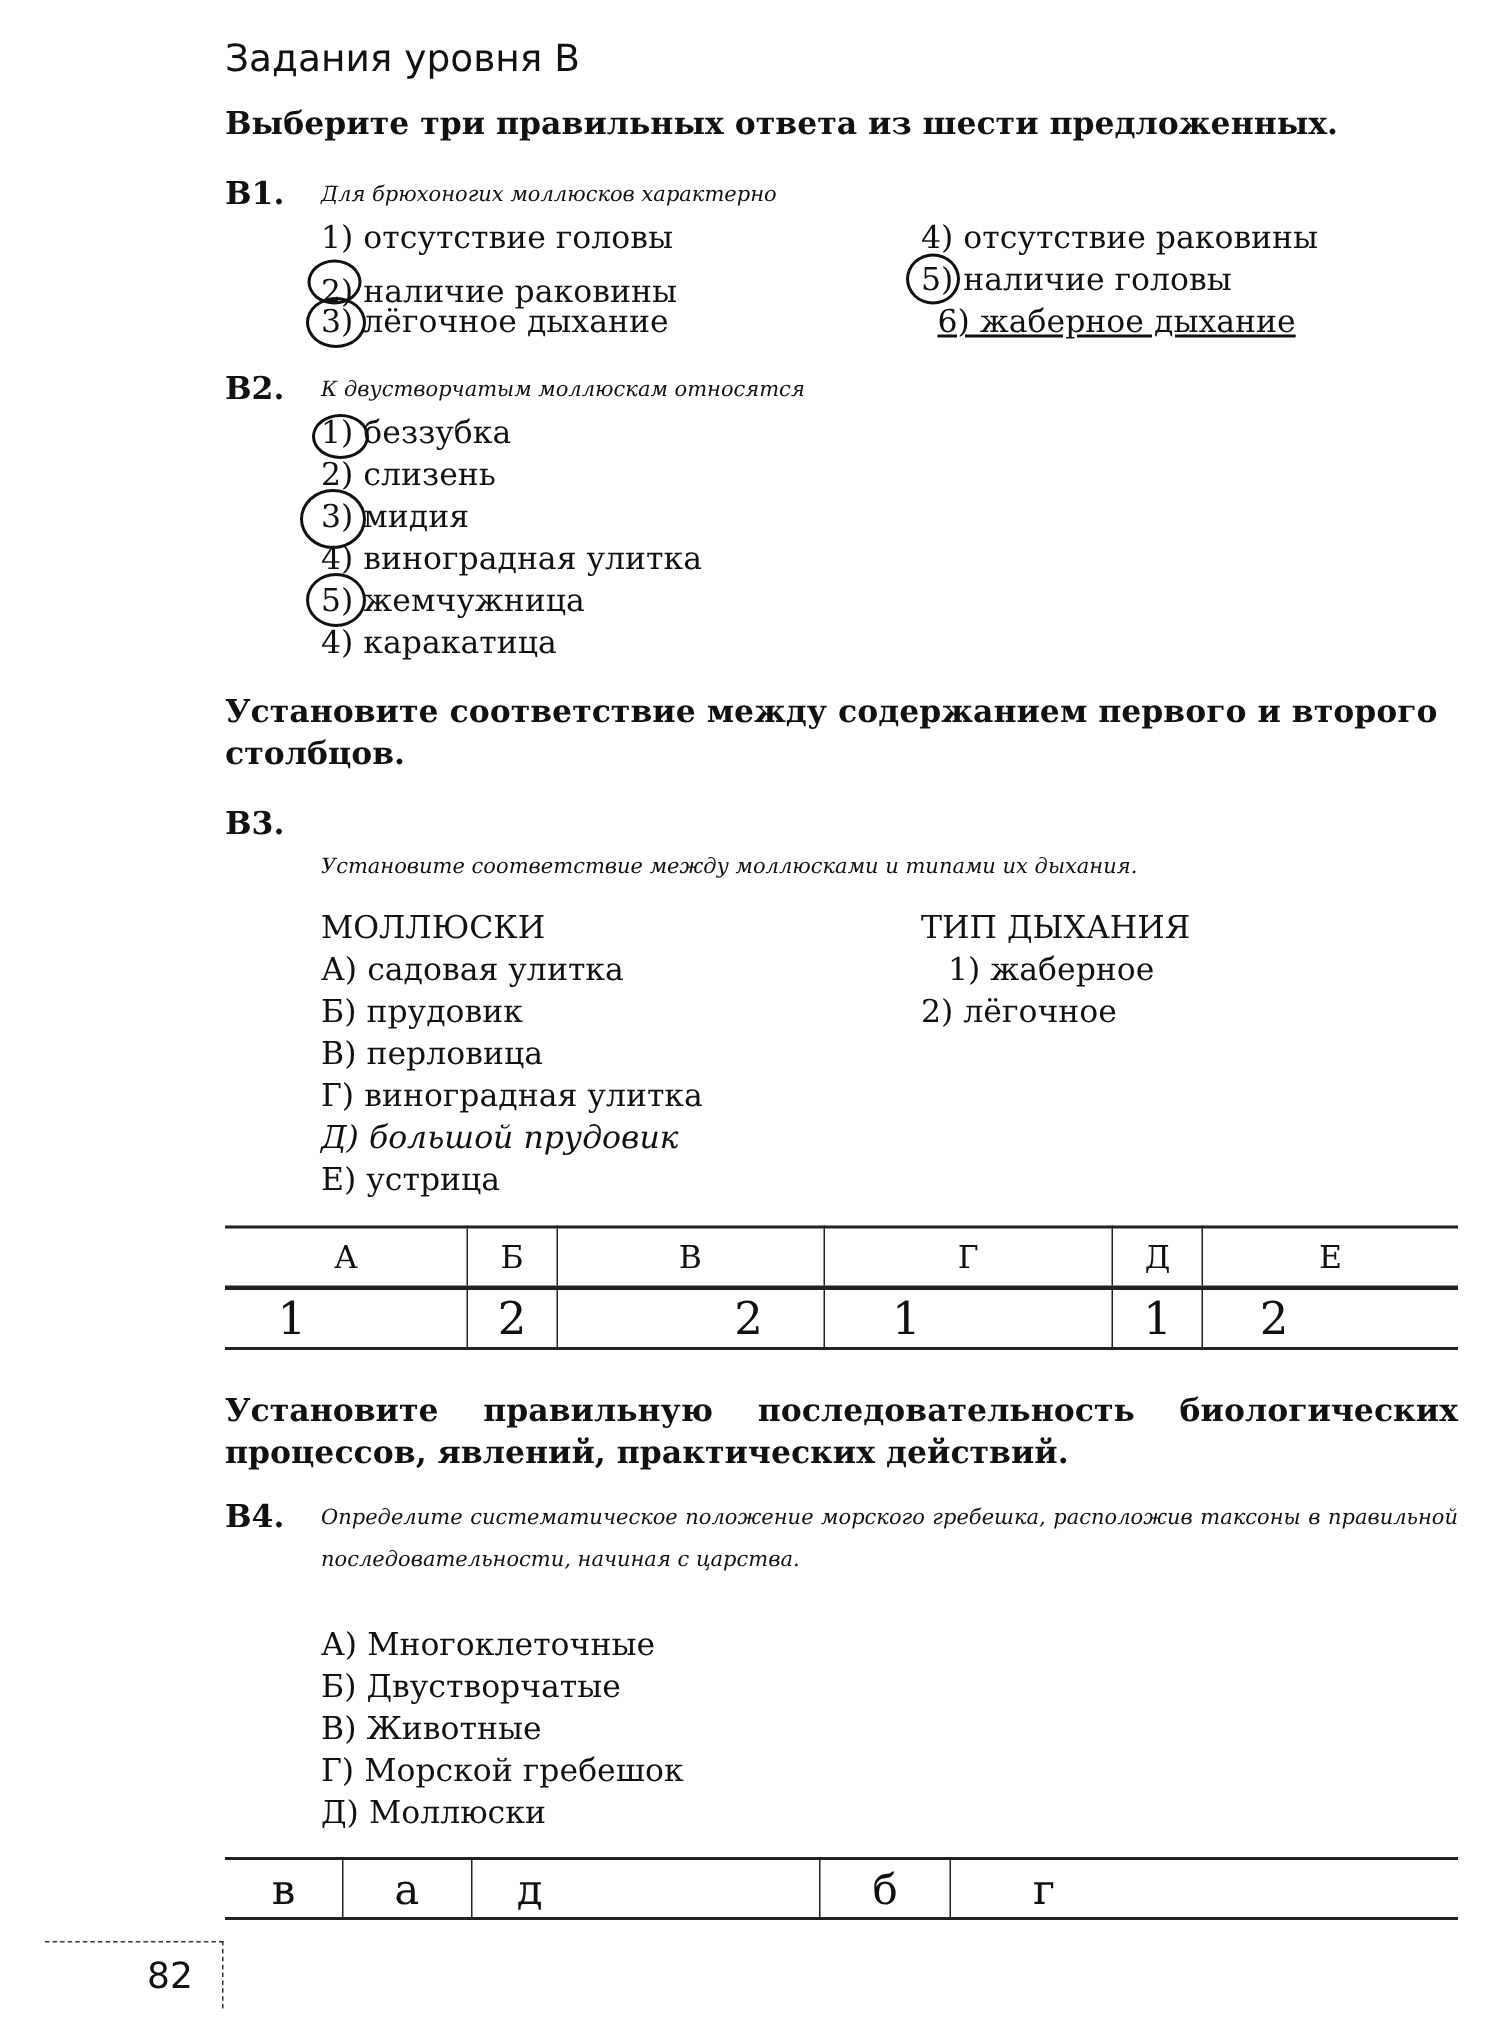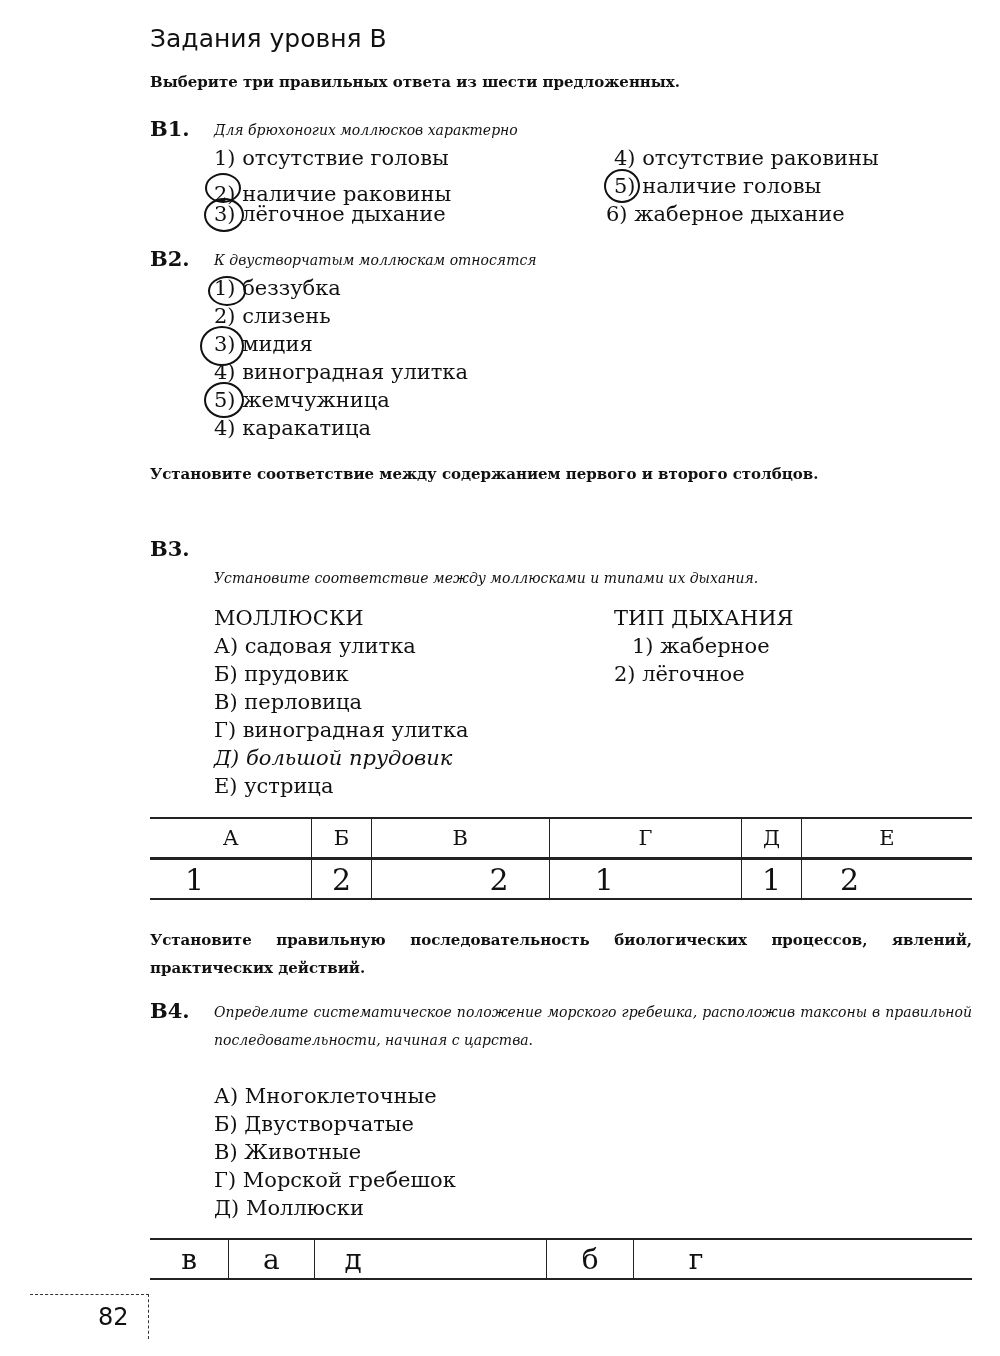--- a/index.html
+++ b/index.html
@@ -1,19 +1,19 @@
 <!DOCTYPE html>
 <html><head>
 <meta charset="utf-8">
 <style>
   html, body { margin: 0; padding: 0; background: #ffffff; }
   body { width: 1000px; height: 1356px; position: relative; overflow: hidden; color: #111; font-family: "DejaVu Serif", serif; }
   .abs { position: absolute; white-space: nowrap; }
   .heading { left: 150px; top: 24px; font-family: "DejaVu Sans", sans-serif; font-size: 25px; font-weight: normal; }
-  .instr { left: 150px; font-size: 15px; font-weight: bold; line-height: 28px; width: 822px; white-space: normal; }
+  .instr { left: 150px; font-size: 21px; font-weight: bold; line-height: 28px; width: 822px; white-space: normal; }
   .instr.justify { text-align: justify; text-align-last: auto; }
   .qnum { left: 150px; font-size: 21px; font-weight: bold; }
   .qtext { left: 214px; font-size: 14px; line-height: 28px; font-style: italic; }
   .qtext.wrap { white-space: normal; width: 758px; text-align: justify; }
   .opt { font-size: 21px; line-height: 28px; }
   .circle { position: absolute; border: 2.2px solid #111; border-radius: 50%; }
   table.ans { position: absolute; border-collapse: collapse; font-family: "DejaVu Serif", serif; }
   table.ans td { border-left: 1.5px solid #222; text-align: center; padding: 0; }
   table.ans td:first-child { border-left: none; }
   .t1 { left: 150px; top: 817px; width: 822px; border-top: 2px solid #222; border-bottom: 2px solid #222; }
@@ -31,21 +31,21 @@
 
 <div class="abs instr" style="top:68px;">Выберите три правильных ответа из шести предложенных.</div>
 
 <div class="abs qnum" style="top:116px;">В1.</div>
 <div class="abs qtext" style="top:116px;">Для брюхоногих моллюсков характерно</div>
 <div class="abs opt" style="left:214px; top:144px;">1) отсутствие головы</div>
 <div class="abs opt" style="left:214px; top:160px;margin-top:20px;">2) наличие раковины</div>
 <div class="abs opt" style="left:214px; top:200px;">3) лёгочное дыхание</div>
 <div class="abs opt" style="left:614px; top:144px;">4) отсутствие раковины</div>
 <div class="abs opt" style="left:614px; top:172px;">5) наличие головы</div>
-<div class="abs opt" style="left:606px; top:200px;">6) жаберное дыхание</div>
+<div class="abs opt" style="left:625px; top:200px;text-decoration:underline;">6) жаберное дыхание</div>
 <div class="circle" style="left:205px; top:173px; width:32px; height:26px;"></div>
 <div class="circle" style="left:204px; top:198px; width:36px; height:30px;"></div>
 <div class="circle" style="left:604px; top:169px; width:32px; height:30px;"></div>
 
 <div class="abs qnum" style="top:246px;">В2.</div>
 <div class="abs qtext" style="top:246px;">К двустворчатым моллюскам относятся</div>
 <div class="abs opt" style="left:214px; top:274px;">1) беззубка</div>
 <div class="abs opt" style="left:214px; top:302px;">2) слизень</div>
 <div class="abs opt" style="left:214px; top:330px;">3) мидия</div>
 <div class="abs opt" style="left:214px; top:358px;">4) виноградная улитка</div>

